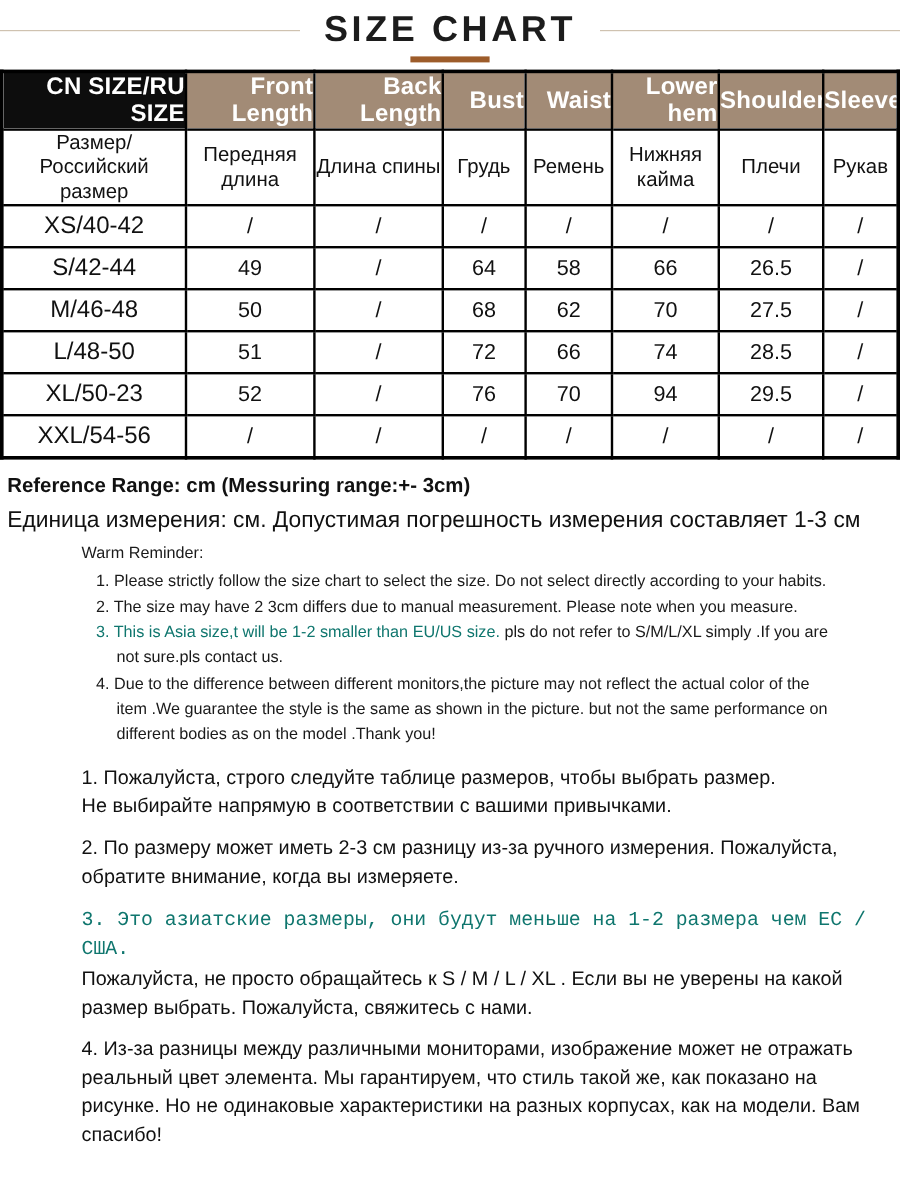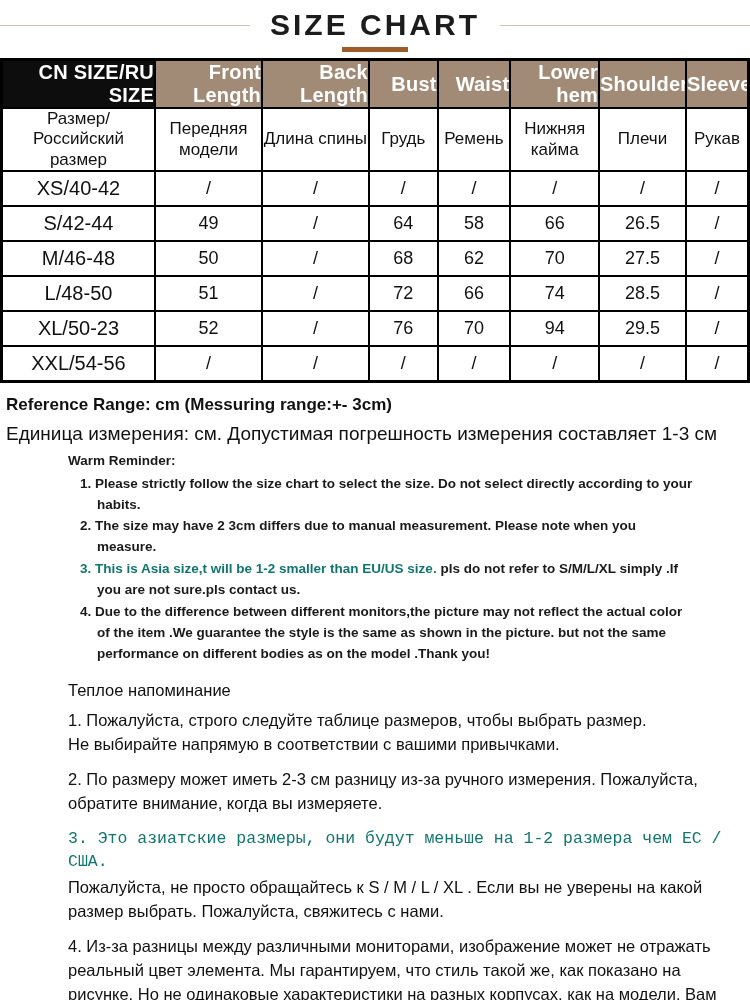--- a/index.html
+++ b/index.html
@@ -36,21 +36,21 @@
   tr.head-en th.dark { background:#0d0d0d; }
   tr.head-ru td { height:58px; font-size:17px; font-weight:400; line-height:1.2; background:#fff; }
   tr.data-row td { height:35px; font-size:18px; background:#fff; }
   tr.data-row td.size-cell { font-size:20px; }
   
   .ref-en { font-weight:700; font-size:17px; padding:12px 6px 2px; }
   .ref-ru { font-size:19px; padding:6px 6px 6px; }
   
   .reminder-en {
     padding-left:68px; padding-right:44px;
-    font-weight:700; font-size:13.5px; line-height:1.55; color:#1a1a1a;
+    font-weight:400; font-size:13.5px; line-height:1.55; color:#1a1a1a;
   }
   .reminder-en .wr-title { margin-bottom:2px; }
   .reminder-en p { padding-left:17px; text-indent:-17px; margin:1px 12px; }
   .red-text { color:#0f766e; }
   
   .reminder-ru {
     margin-top:14px; padding-left:68px; padding-right:8px;
     font-size:16.5px; line-height:1.45; color:#111;
   }
   .reminder-ru .ru-title { margin-bottom:6px; }
@@ -84,21 +84,21 @@
       <th>Front Length</th>
       <th>Back Length</th>
       <th>Bust</th>
       <th>Waist</th>
       <th>Lower hem</th>
       <th>Shoulders</th>
       <th>Sleeves</th>
     </tr>
     <tr class="head-ru">
       <td>Размер/Российский размер</td>
-      <td>Передняя модели</td>
+      <td>Передняя длина</td>
       <td>Длина спины</td>
       <td>Грудь</td>
       <td>Ремень</td>
       <td>Нижняя кайма</td>
       <td>Плечи</td>
       <td>Рукав</td>
     </tr>
 
     <tr class="data-row">
       <td class="size-cell">XS/40-42</td>
@@ -168,20 +168,19 @@
 
 <div class="reminder-en">
   <div class="wr-title">Warm Reminder:</div>
   <p>1. Please strictly follow the size chart to select the size. Do not select directly according to your habits.</p>
   <p>2. The size may have 2 3cm differs due to manual measurement. Please note when you measure.</p>
   <p><span class="red-text">3. This is Asia size,t will be 1-2 smaller than EU/US size.</span><span> pls do not refer to S/M/L/XL simply .If you are not sure.pls contact us.</span></p>
   <p>4. Due to the difference between different monitors,the picture may not reflect the actual color of the item .We guarantee the style is the same as shown in the picture. but not the same performance on different bodies as on the model .Thank you!</p>
 </div>
 
 <div class="reminder-ru">
-  <div class="ru-title">Теплое напоминание</div>
   <p>1. Пожалуйста, строго следуйте таблице размеров, чтобы выбрать размер.
 Не выбирайте напрямую в соответствии с вашими привычками.</p>
   <p>2. По размеру может иметь 2-3 см разницу из-за ручного измерения. Пожалуйста, обратите внимание, когда вы измеряете.</p>
   <p class="red-text tight">3. Это азиатские размеры, они будут меньше на 1-2 размера чем ЕС / США.</p>
   <p>Пожалуйста, не просто обращайтесь к S / M / L / XL . Если вы не уверены на какой размер выбрать. Пожалуйста, свяжитесь с нами.</p>
   <p>4. Из-за разницы между различными мониторами, изображение может не отражать реальный цвет элемента. Мы гарантируем, что стиль такой же, как показано на рисунке. Но не одинаковые характеристики на разных корпусах, как на модели. Вам спасибо!</p>
 </div>
 
 </body></html>

